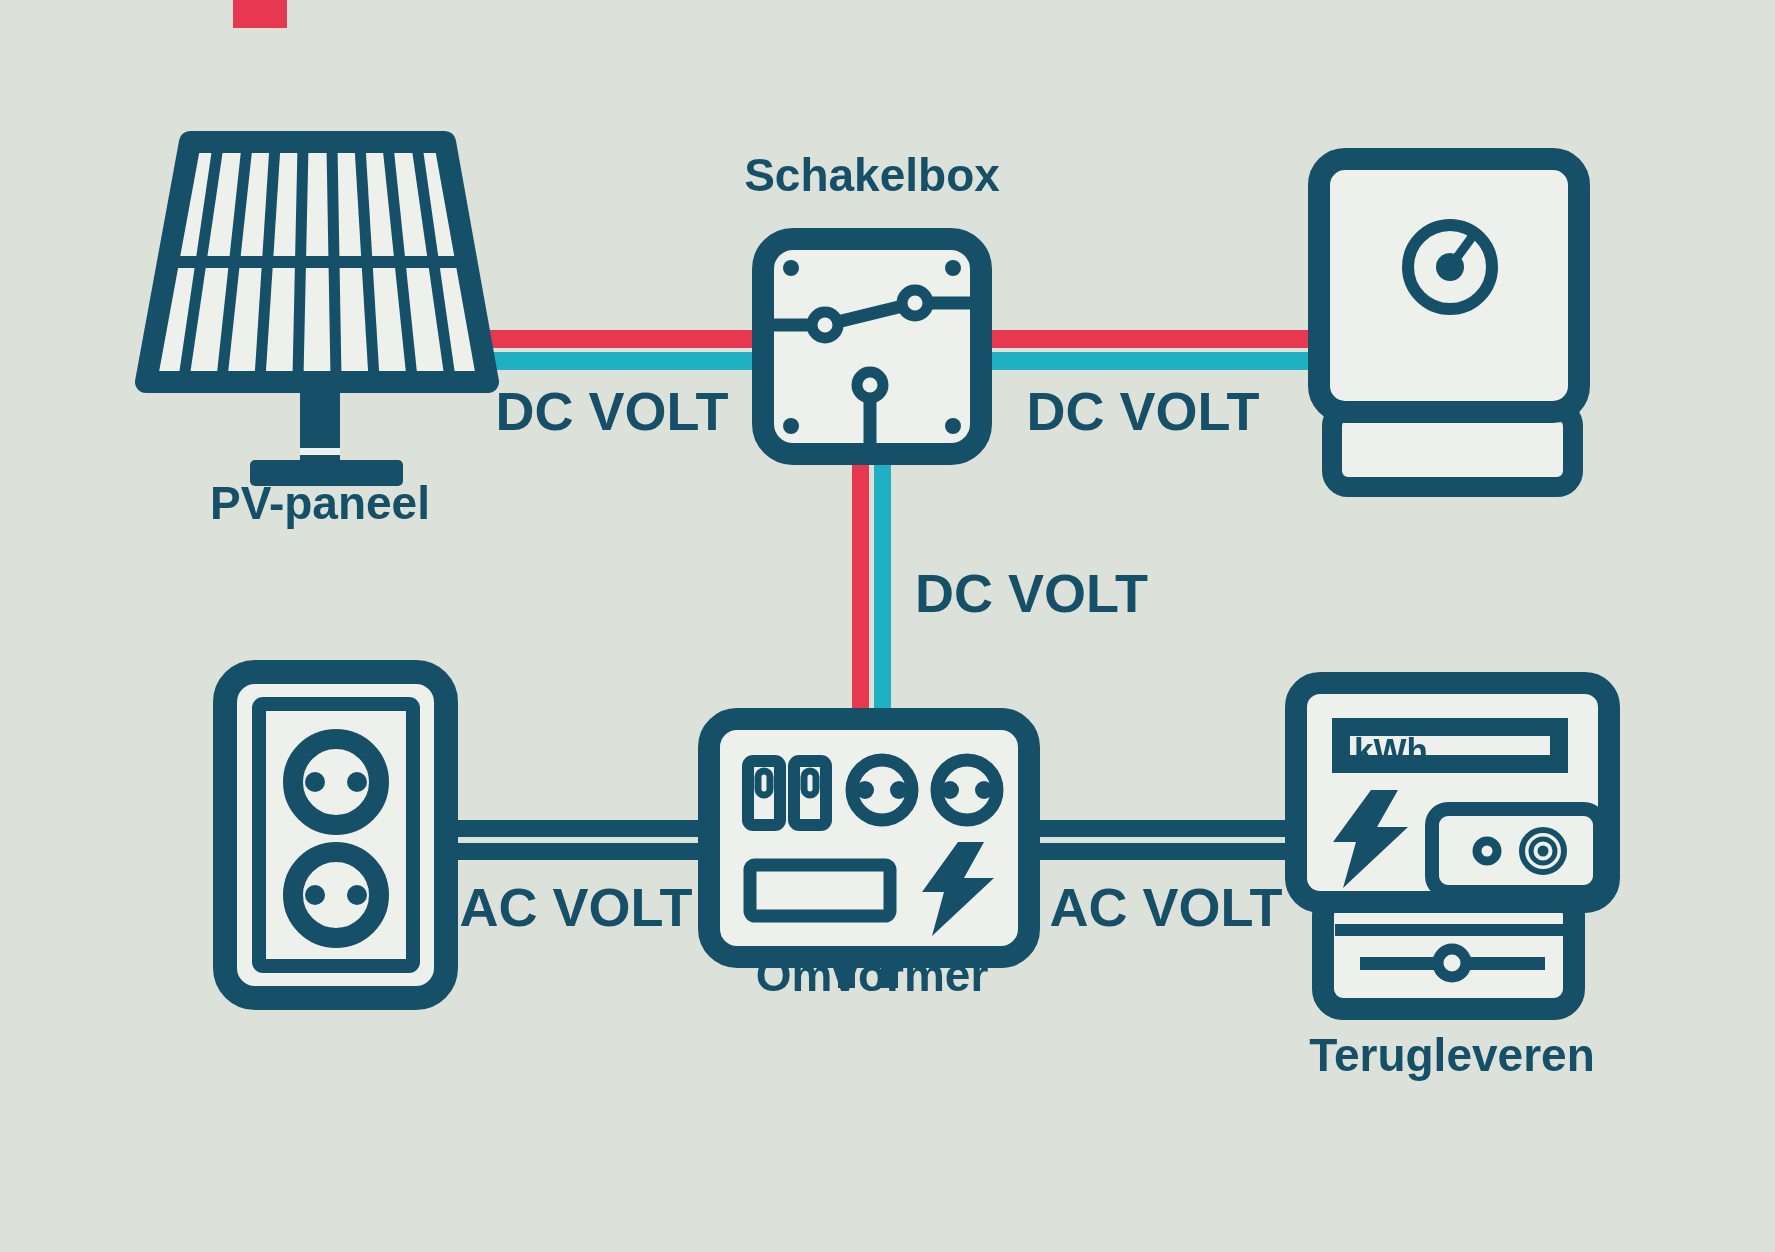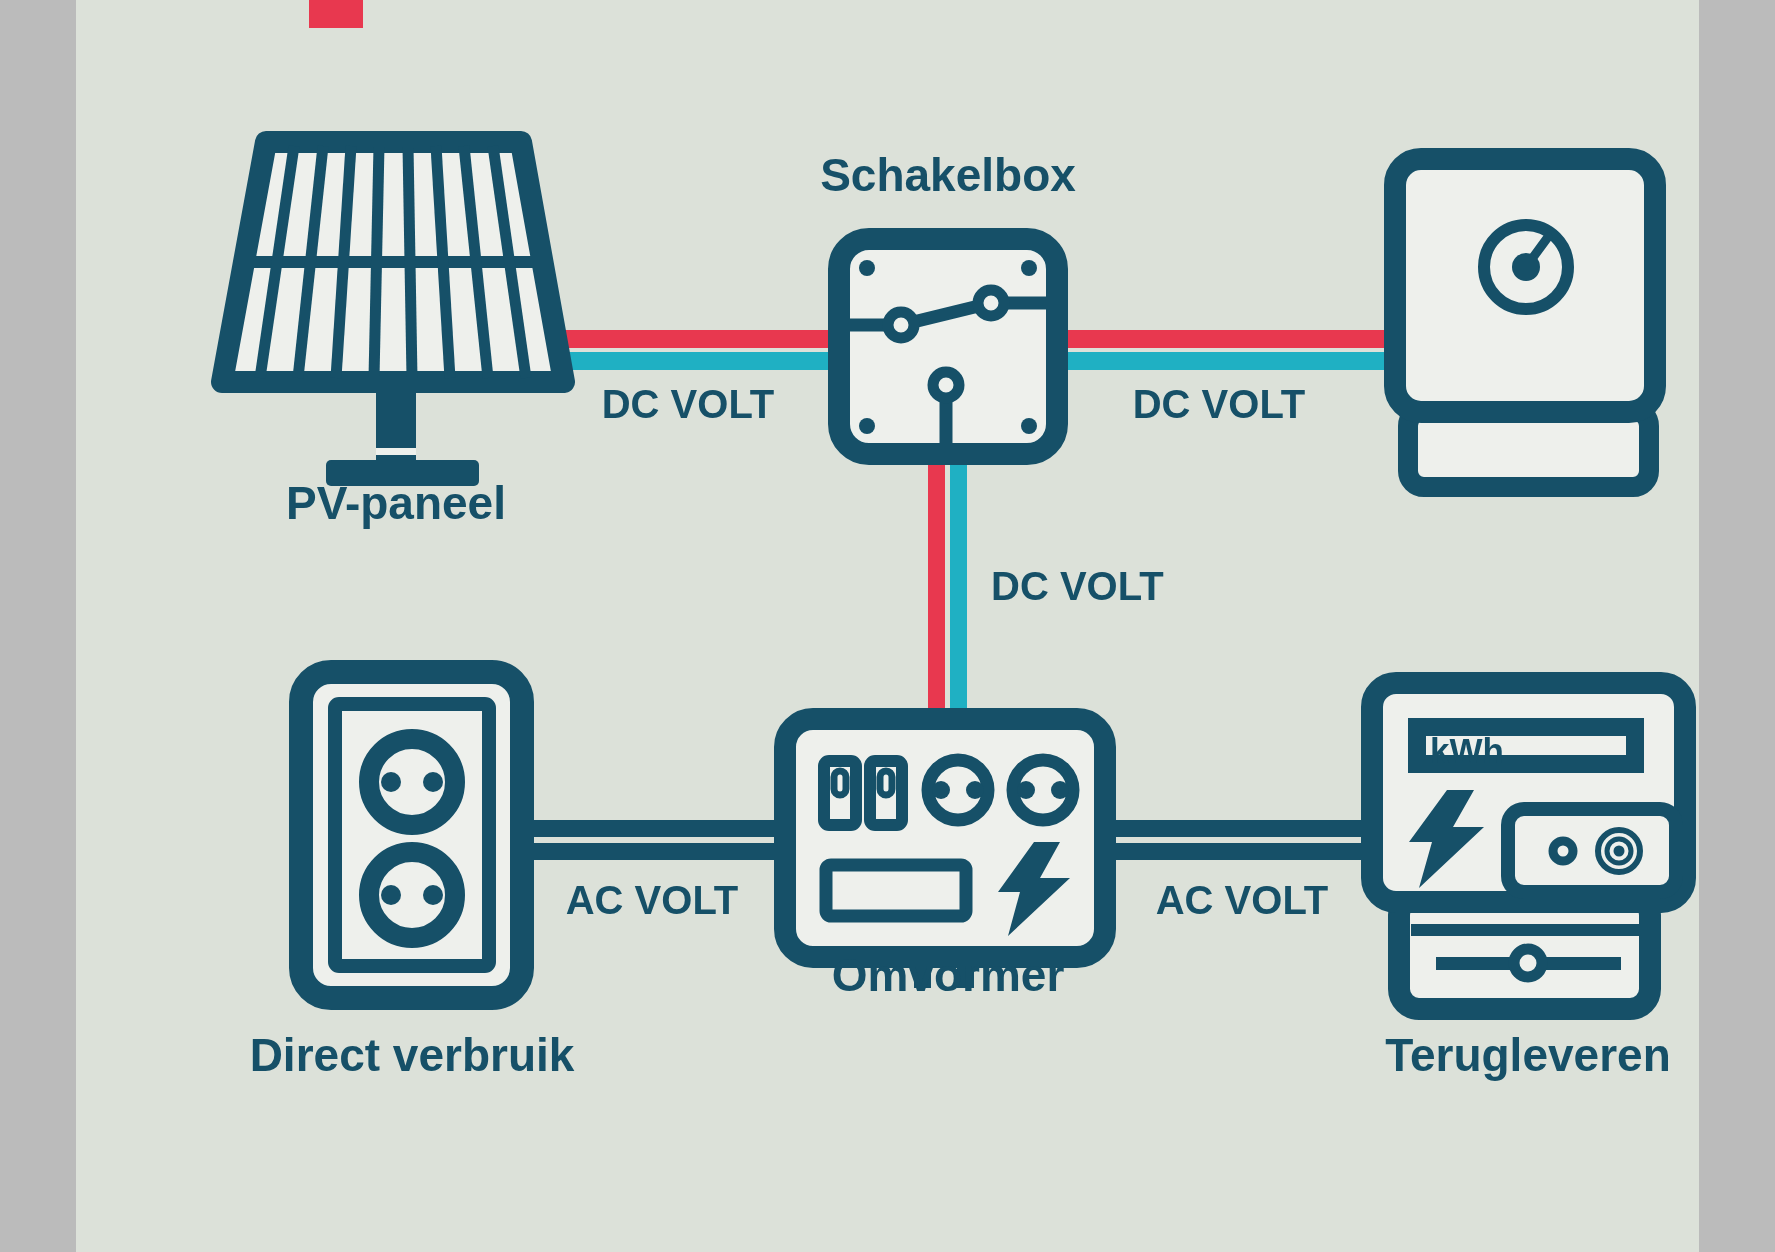--- a/index.html
+++ b/index.html
@@ -1,31 +1,31 @@
 <!DOCTYPE html>
 <html style="--bg: #dce1d9; --dark: #165068; --fill: #eef0ec; --red: #e8384f; --cyan: #1fb0c3;"><head>
 <meta charset="utf-8">
 <style>
   :root{
     --bg:#dce1d9; --dark:#165068; --fill:#eef0ec; --red:#e8384f; --cyan:#1fb0c3;
   }
   html,body{margin:0;padding:0;}
   body{background:#bbb;font-family:"Liberation Sans",sans-serif;}
   .stage{
-    position:relative;width:1623px;height:1252px;margin:0 auto;
+    position:relative;width:1775px;height:1252px;margin:0 auto;
     background:var(--bg);overflow:hidden;
   }
   .stage svg{position:absolute;left:0;top:0;}
   .lbl{
     position:absolute;color:var(--dark);font-weight:bold;line-height:1;
     white-space:nowrap;transform:translateX(-50%);
     font-family:"Liberation Sans",sans-serif;
   }
   .lbl-component{font-size:46px;}
-  .lbl-wire{font-size:40px;letter-spacing:0px;}
+  .lbl-wire{font-size:54px;letter-spacing:0px;}
   .lbl-left{transform:none;}
   .lbl-kwh{font-size:35px;transform:none;}
 </style>
 </head>
 <body>
 
 <div class="stage">
 
 <svg width="1775" height="1252" viewBox="0 0 1775 1252">
 
@@ -154,21 +154,20 @@
       <rect x="1335" y="924" width="232" height="12" fill="var(--dark)"></rect>
       <rect x="1360" y="957" width="185" height="13" fill="var(--dark)"></rect>
       <circle cx="1452" cy="963" r="14" fill="var(--fill)" stroke="var(--dark)" stroke-width="11"></circle>
     </g>
   </g>
 </svg>
 
   <div class="lbl lbl-component" style="left:872px;top:152px">Schakelbox</div>
   <div class="lbl lbl-component" style="left:320px;top:480px">PV-paneel</div>
   <div class="lbl lbl-component" style="left:872px;top:952px">Omvormer</div>
-  <div class="lbl lbl-component" style="left:336px;top:1032px">Direct verbruik</div>
   <div class="lbl lbl-component" style="left:1452px;top:1032px">Terugleveren</div>
 
   <div class="lbl lbl-wire" style="left:612px;top:384px">DC VOLT</div>
   <div class="lbl lbl-wire" style="left:1143px;top:384px">DC VOLT</div>
   <div class="lbl lbl-wire lbl-left" style="left:915px;top:566px">DC VOLT</div>
   <div class="lbl lbl-wire" style="left:576px;top:880px">AC VOLT</div>
   <div class="lbl lbl-wire" style="left:1166px;top:880px">AC VOLT</div>
 
   <div class="lbl lbl-kwh" style="left:1354px;top:733px">kWh</div>
 </div>

